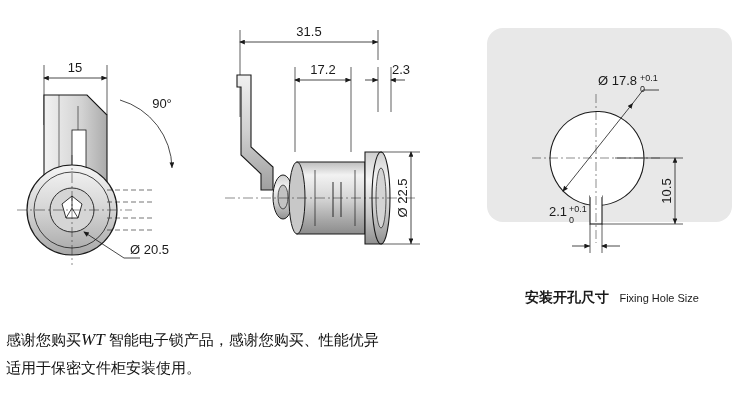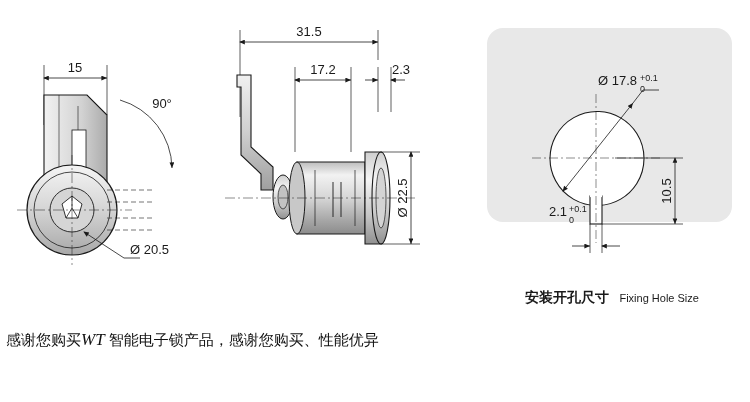--- a/index.html
+++ b/index.html
@@ -261,15 +261,16 @@
 
   <div id="hole-caption">
     <span class="caption-cn">安装开孔尺寸</span>
     <span class="caption-en" style="margin-left:6px;">Fixing Hole Size</span>
   </div>
 
   <div id="bottom-text">
     <div class="bt-line">
       <span>感谢您购买</span><span class="brand">WT</span><span style="margin-left:4px;">智能电子锁产品，感谢您购买、性能优异</span>
     </div>
+    <div class="bt-line">适用于保密文件柜安装使用。</div>
   </div>
 
 </div>
 
 </body></html>

